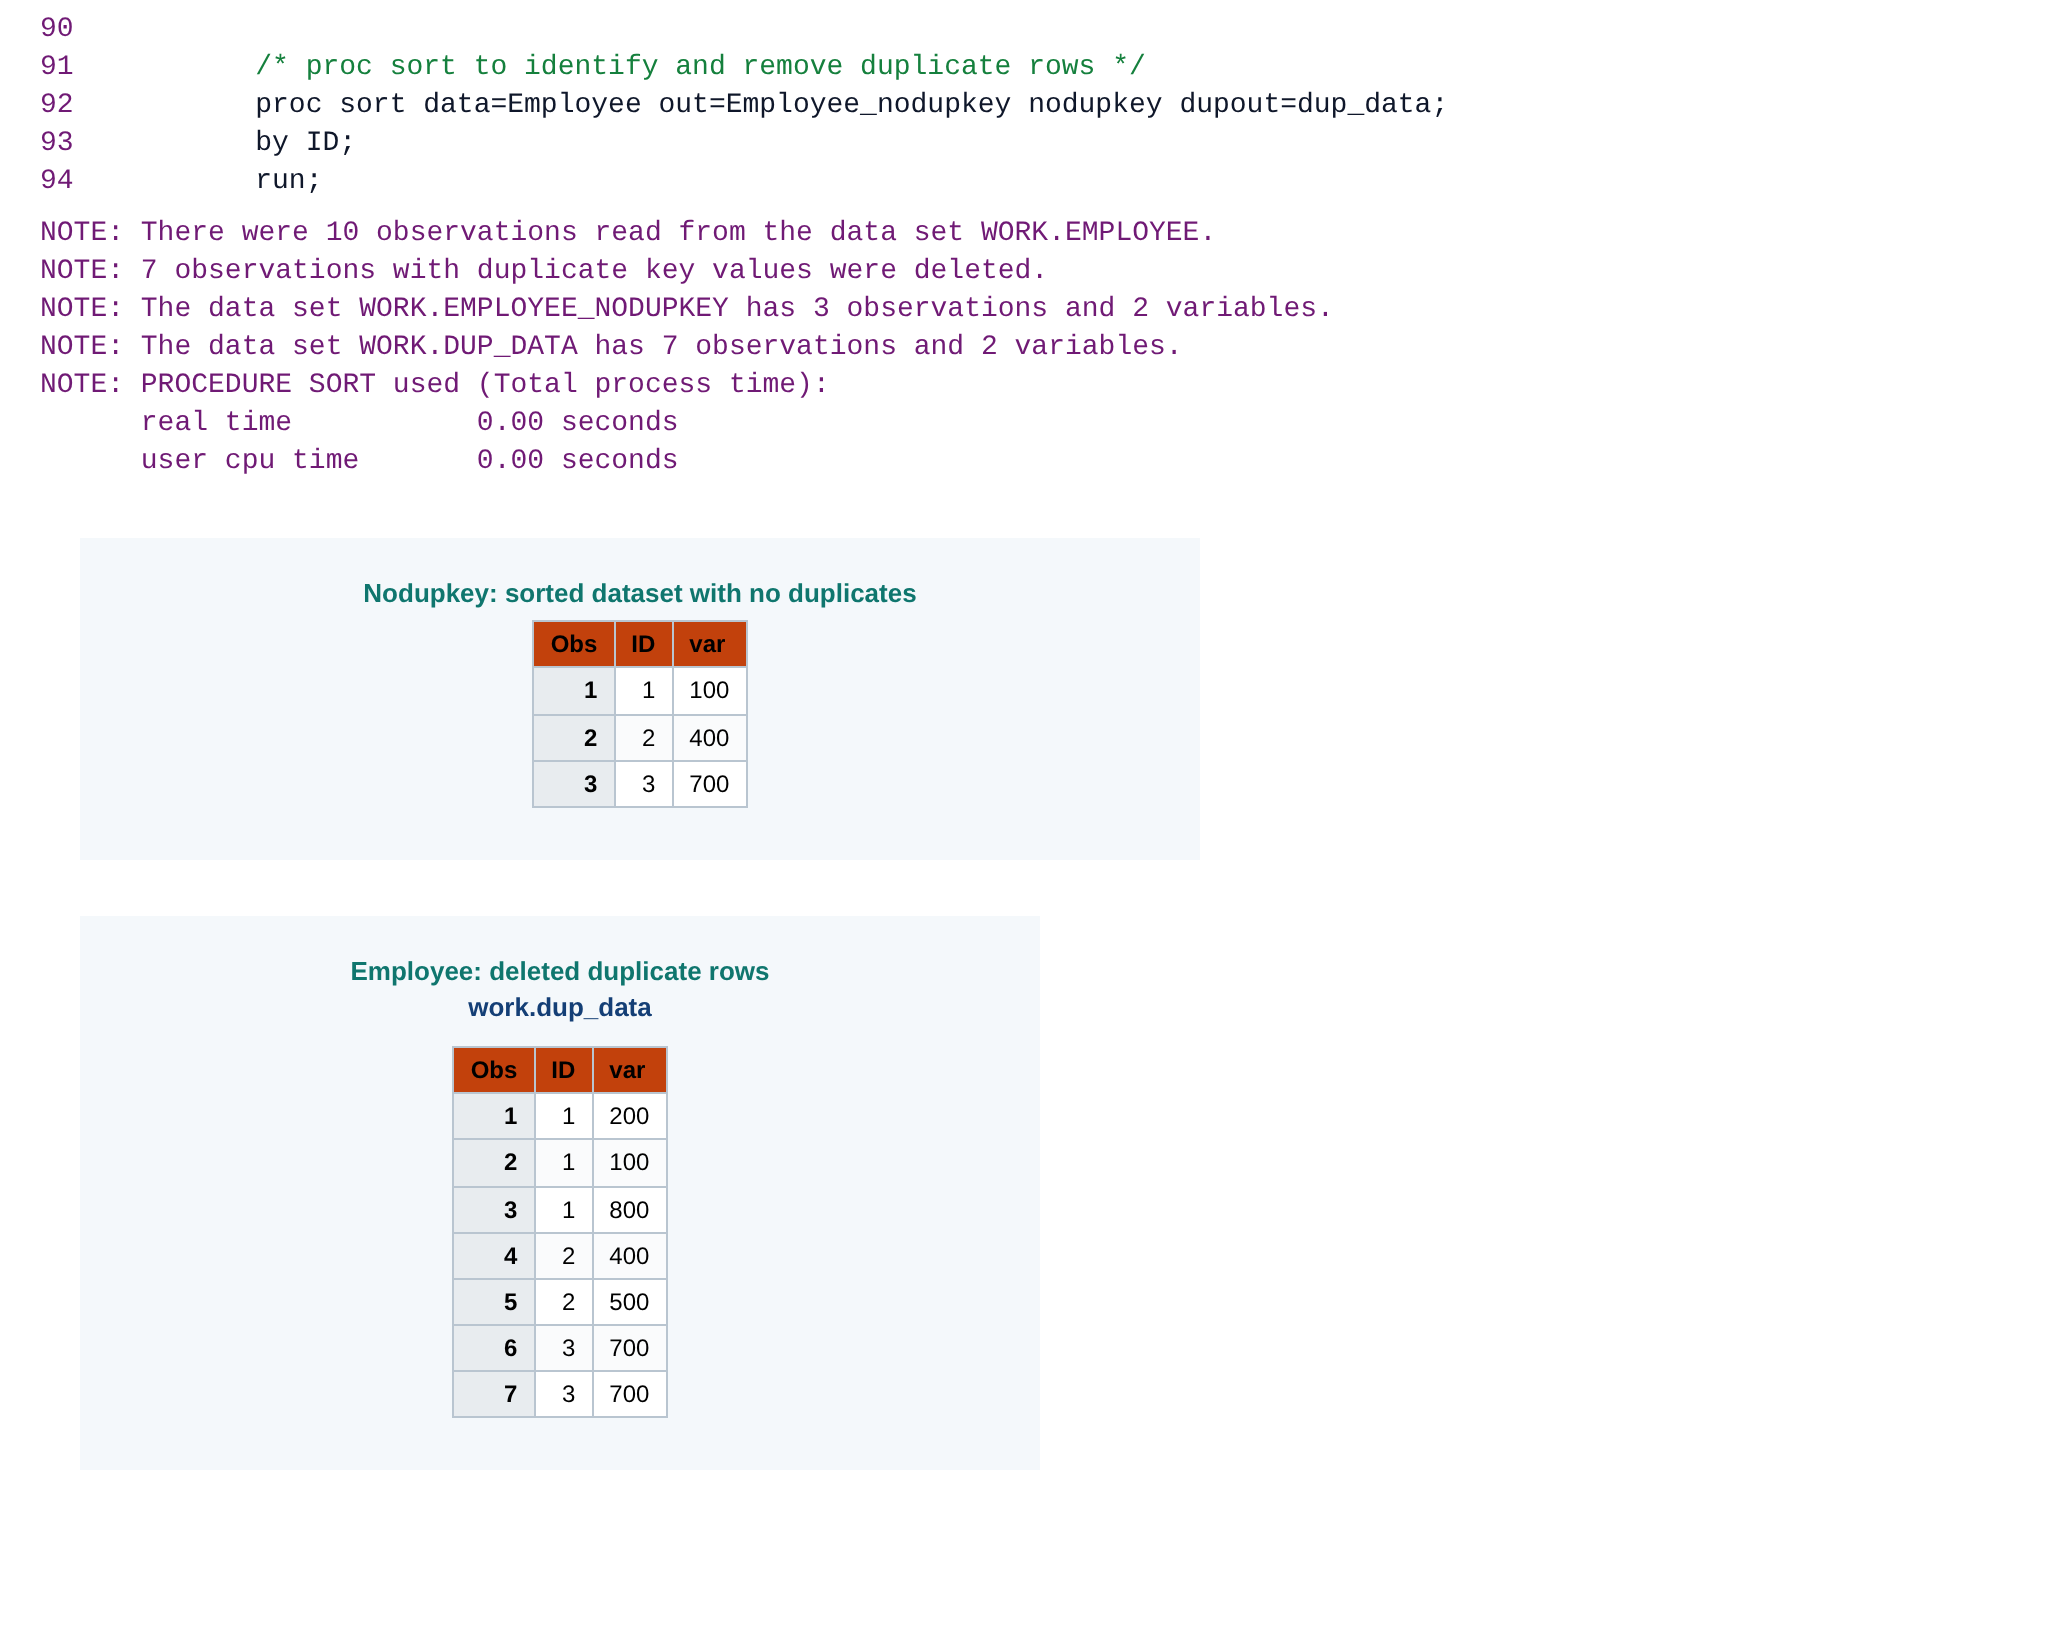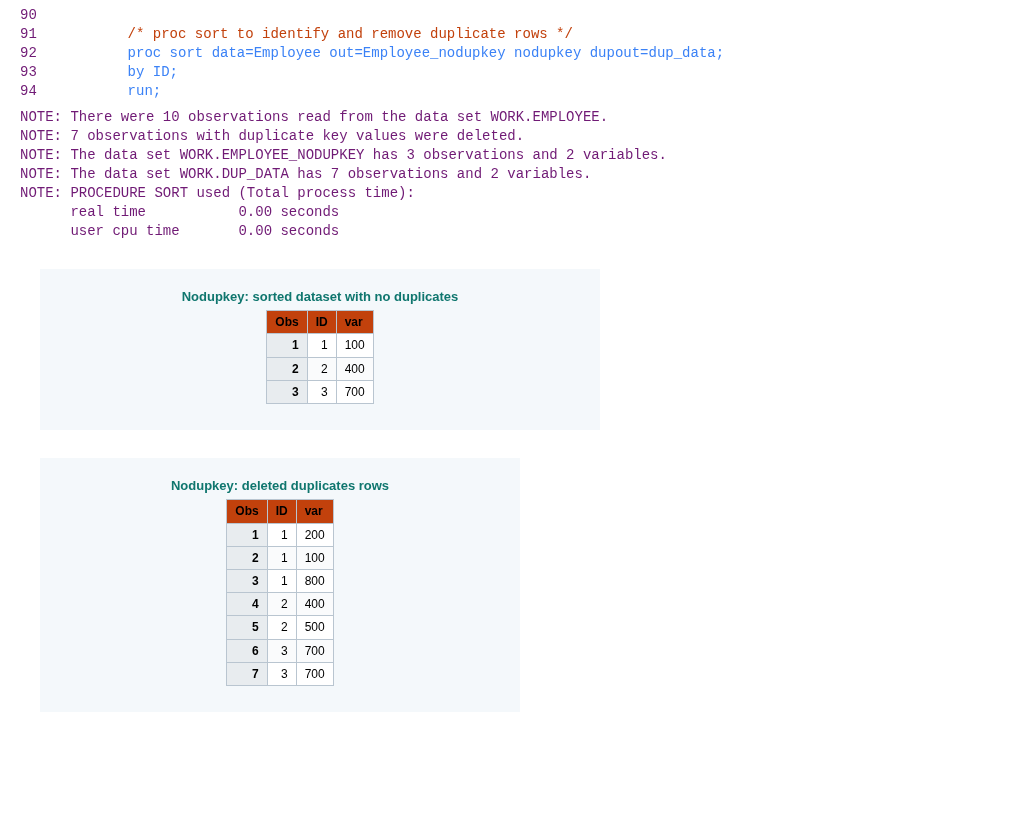--- a/index.html
+++ b/index.html
@@ -8,22 +8,22 @@
       padding: 6px 20px;
       font-family: "Courier New", monospace;
       font-size: 14px;
       background: #fff;
       color: #000;
       line-height: 1.35;
     }
     .code-block { white-space: pre; }
     .code-line { white-space: pre; }
     .ln { color: #701a75; display: inline-block; width: 32px; }
-    .code-txt { color: #3b82f6; }
-    .kw-comment { color: #c2410c; }
+    .code-txt { color: #0f172a; }
+    .kw-comment { color: #15803d; }
     .notes { margin-top: 8px; white-space: pre; }
     .note-line { color: #701a75; }
 
     .output-panel {
       margin: 28px 0 28px 20px;
       padding: 18px 24px 26px 24px;
       background: #f4f8fb;
       width: max-content;
     }
     .output-panel.narrower { max-width: 640px; }
@@ -97,21 +97,22 @@
         <tr>
           <td>3</td>
           <td>3</td>
           <td>700</td>
         </tr>
       </tbody>
     </table>
 </div>
 
 <div class="output-panel narrower" style="min-width:480px;">
-  <div class="panel-title">Nodupkey: deleted duplicates rows</div>
+  <div class="panel-title">Employee: deleted duplicate rows</div>
+  <div class="panel-subtitle">work.dup_data</div>
   <table class="data-table" id="table2">
       <thead>
         <tr>
           <th>Obs</th>
           <th>ID</th>
           <th>var</th>
         </tr>
       </thead>
       <tbody>
         <tr>

